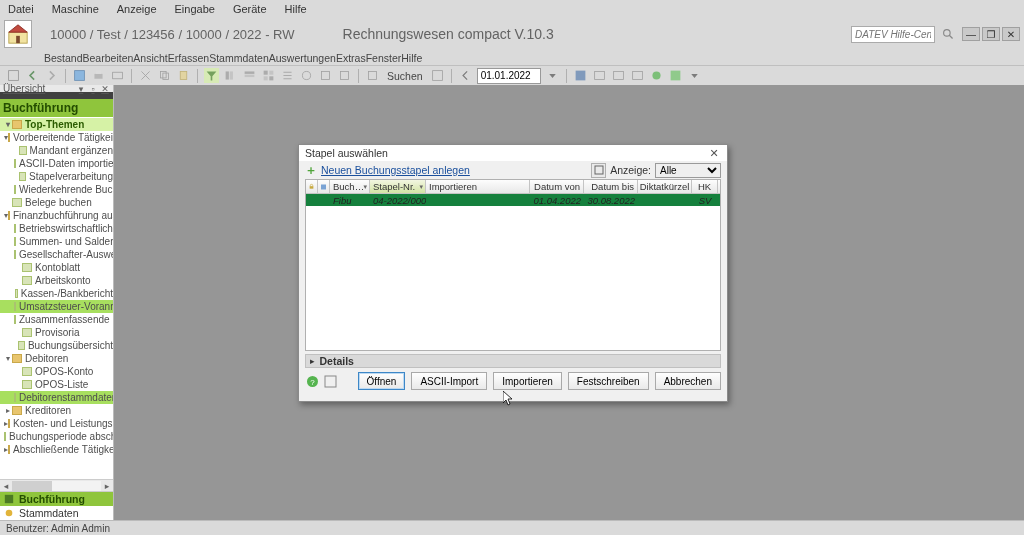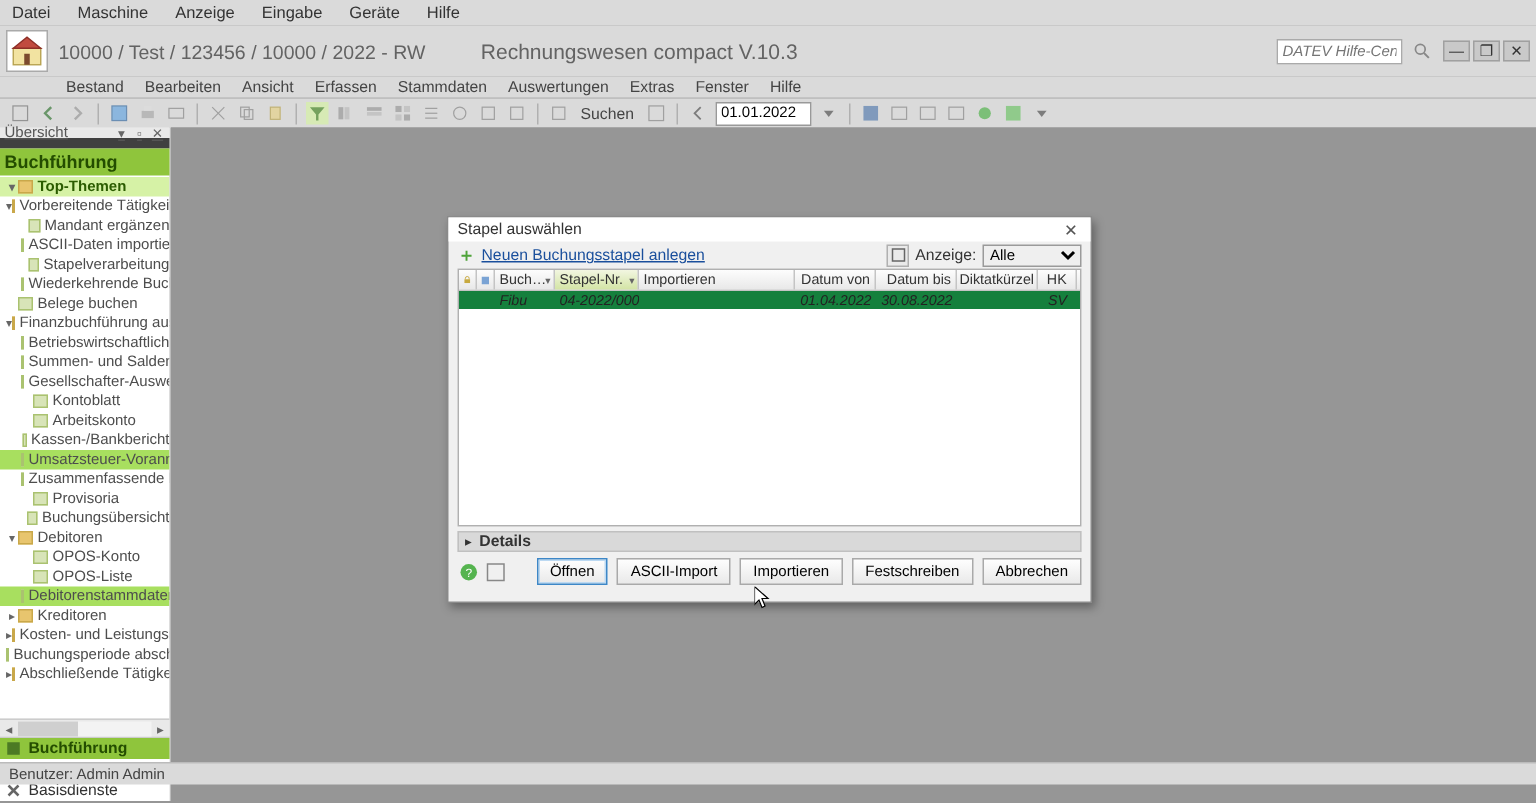--- a/index.html
+++ b/index.html
@@ -3,32 +3,32 @@
 <meta charset="utf-8">
 <style>
   * { box-sizing: border-box; margin: 0; padding: 0; }
   body { font-family: "Segoe UI", Tahoma, sans-serif; font-size: 11px; background: #969696; width: 1024px; height: 535px; overflow: hidden; position: relative; color: #333; }
 
   
   #menubar { background: #dadada; height: 17px; display: flex; align-items: center; padding: 0 6px; gap: 14px; font-size: 11px; color: #333; user-select:none; }
   #menubar span { padding: 0 2px; }
 
   
-  #titleband { background: #dadada; height: 34px; display: flex; align-items: center; padding: 0 4px; gap: 7px; }
+  #titleband { background: #dadada; height: 34px; display: flex; align-items: center; padding: 0 4px; gap: 18px; }
   #titleband .logo { width: 28px; height: 28px; background: #fff; border:1px solid #aaa; display:flex; align-items:center; justify-content:center; }
   #titleband .logo svg { width:22px; height:22px; }
   #titleband .path { color:#636363; font-size:13px; }
   #titleband .appname { color:#636363; font-size:14px; margin-left:30px; }
   #titleband .right { margin-left:auto; display:flex; align-items:center; gap:6px; }
   #titleband .search { width:84px; height:17px; border:1px solid #aaa; background:#fff; font-size:10px; color:#999; padding:0 3px; font-style:italic; }
   #titleband .winbtns { display:flex; gap:2px; }
   #titleband .winbtns span { width:18px; height:14px; background:#c9c9c9; display:flex; align-items:center; justify-content:center; font-size:10px; border:1px solid #a0a0a0; }
 
   
-  #submenu { background:#dadada; height:14px; display:flex; align-items:center; gap:14px; padding:0 44px; font-size:10.5px; color:#444; }
+  #submenu { background:#dadada; height:14px; display:flex; align-items:center; padding:0 44px; font-size:10.5px; color:#444; }
 
   
   #toolbar { background:#dadada; height:20px; border-top:1px solid #bfbfbf; display:flex; align-items:center; padding:0 6px; gap:4px; }
   .tb-btn { width:15px; height:15px; display:flex; align-items:center; justify-content:center; opacity:.7; }
   .tb-btn svg { width:13px; height:13px; }
   .tb-sep { width:1px; height:14px; background:#b0b0b0; margin:0 2px; }
   #toolbar .datebox { height:16px; width:64px; border:1px solid #999; background:#fff; font-size:10px; padding:0 3px; }
   #toolbar .searchlabel { font-size:10.5px; color:#444; margin:0 3px; }
 
   
@@ -58,21 +58,21 @@
 
   #sidenav { border-top:1px solid #ccc; }
   #sidenav .item { height:14px; display:flex; align-items:center; padding:0 4px; gap:5px; font-size:10.5px; color:#333; background:#fff; }
   #sidenav .item.active { background:#8fc53c; color:#244d00; font-weight:bold; }
   #sidenav .item .ic2 { width:10px; height:10px; }
 
   
   #canvas { flex:1; background:#969696; position:relative; }
 
   
-  #statusbar { position:absolute; left:0; right:0; bottom:12px; height:15px; background:#dadada; display:flex; align-items:center; justify-content:space-between; padding:0 6px; font-size:10px; color:#444; border-top:1px solid #bbb; }
+  #statusbar { position:absolute; left:0; right:0; bottom:0; height:15px; background:#dadada; display:flex; align-items:center; justify-content:space-between; padding:0 6px; font-size:10px; color:#444; border-top:1px solid #bbb; }
 
   
   #dialog { position:absolute; left:298px; top:144px; width:430px; height:258px; background:#f0f0f0; border:1px solid #8a8a8a; box-shadow:2px 3px 6px rgba(0,0,0,0.35); display:flex; flex-direction:column; font-size:10.5px; }
   #dialog .titlebar { height:16px; background:#fff; display:flex; align-items:center; padding:0 6px; justify-content:space-between; color:#333; }
   #dialog .titlebar .x { width:14px; text-align:center; color:#555; font-size:11px; }
   #dialog .toolbar2 { height:18px; display:flex; align-items:center; padding:0 6px; gap:4px; }
   #dialog .toolbar2 .newlink { color:#1a4f9c; text-decoration:underline; }
   #dialog .toolbar2 .plus { color:#4fa43a; font-weight:bold; font-size:12px; }
   #dialog .toolbar2 .spacer { flex:1; }
   #dialog .toolbar2 .anzlabel { color:#333; }

